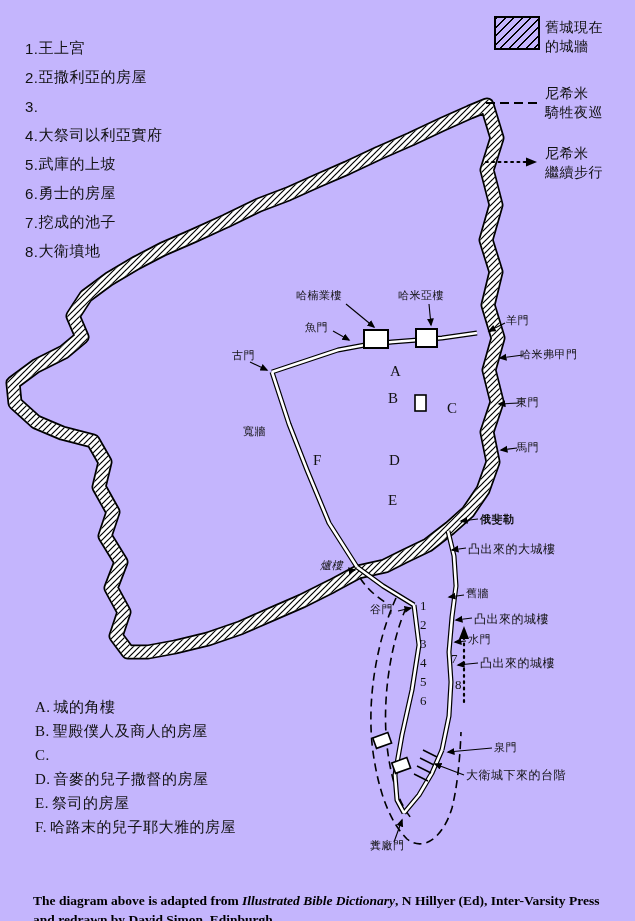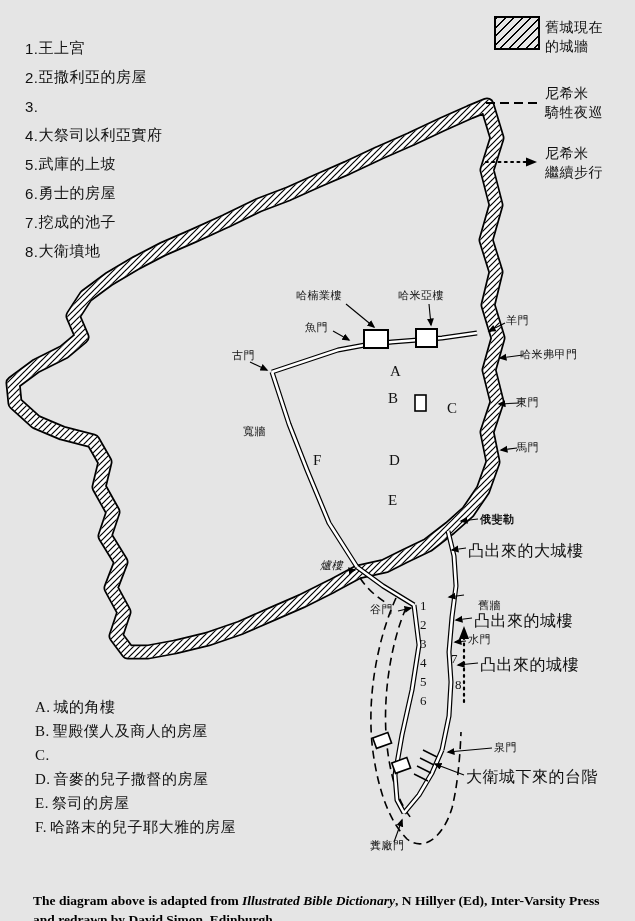--- a/index.html
+++ b/index.html
@@ -1,27 +1,27 @@
 <!DOCTYPE html>
 <html><head>
 <meta charset="utf-8">
 <style>
   html,body{margin:0;padding:0;background:#fff;}
   .page{
-    position:relative;width:635px;height:921px;background:#e5e5e5;overflow:hidden;
+    position:relative;width:635px;height:921px;background:#c4b5fd;overflow:hidden;
     font-family:"Liberation Sans","DejaVu Sans",sans-serif;color:#111;
   }
   .map-svg{position:absolute;left:0;top:0;}
   .num-list{position:absolute;left:25px;top:34px;font-size:15px;letter-spacing:.5px;}
   .num-list .row{height:29px;display:flex;align-items:center;white-space:nowrap;}
   .let-list{position:absolute;left:35px;top:695px;font-size:15px;letter-spacing:.5px;}
   .let-list .row{height:24px;display:flex;align-items:center;white-space:nowrap;}
   .let-list .lt{font-family:"Liberation Serif",serif;margin-right:3px;}
   .lbl{position:absolute;font-size:11px;white-space:nowrap;letter-spacing:.5px;}
-  .lbl2{position:absolute;font-size:16px;white-space:nowrap;letter-spacing:.5px;}
+  .lbl2{position:absolute;font-size:12px;white-space:nowrap;letter-spacing:.5px;}
   .map-letter{position:absolute;font-size:15px;font-family:"Liberation Serif",serif;}
   .map-num{position:absolute;font-size:13px;font-family:"Liberation Serif",serif;}
   .hatch-box{
     position:absolute;left:494px;top:16px;width:42px;height:30px;border:2px solid #000;
     background:repeating-linear-gradient(135deg,#000 0,#000 1.4px,transparent 1.4px,transparent 6px);
   }
   .legend-txt{position:absolute;font-size:14px;white-space:nowrap;letter-spacing:.5px;line-height:19px;}
   .caption{
     position:absolute;left:33px;top:868px;width:577px;
     font-family:"Liberation Serif","DejaVu Serif",serif;font-weight:bold;font-size:13.5px;line-height:19px;color:#000;margin-top:23px;
@@ -224,21 +224,21 @@
   <span class="lbl" style="left:305px;top:320px;">魚門</span>
   <span class="lbl" style="left:506px;top:313px;">羊門</span>
   <span class="lbl" style="left:520px;top:347px;">哈米弗甲門</span>
   <span class="lbl" style="left:232px;top:348px;">古門</span>
   <span class="lbl" style="left:516px;top:395px;">東門</span>
   <span class="lbl" style="left:516px;top:440px;">馬門</span>
   <span class="lbl" style="left:243px;top:424px;">寬牆</span>
   <span class="lbl" style="left:480px;top:512px;font-weight:bold;">俄斐勒</span>
   <span class="lbl2" style="left:468px;top:541px;">凸出來的大城樓</span>
   <span class="lbl" style="left:320px;top:558px;font-style:italic;">爐樓</span>
-  <span class="lbl" style="left:478px;top:586px;margin-top:12px;">舊牆</span>
+  <span class="lbl" style="left:466px;top:586px;">舊牆</span>
   <span class="lbl2" style="left:474px;top:611px;">凸出來的城樓</span>
   <span class="lbl" style="left:370px;top:602px;">谷門</span>
   <span class="lbl" style="left:468px;top:632px;">水門</span>
   <span class="lbl2" style="left:480px;top:655px;">凸出來的城樓</span>
   <span class="lbl" style="left:494px;top:740px;">泉門</span>
   <span class="lbl2" style="left:466px;top:767px;">大衛城下來的台階</span>
   <span class="lbl" style="left:370px;top:838px;">糞廠門</span>
 
   <span class="map-letter" style="left:390px;top:363px;">A</span>
   <span class="map-letter" style="left:388px;top:390px;">B</span>

